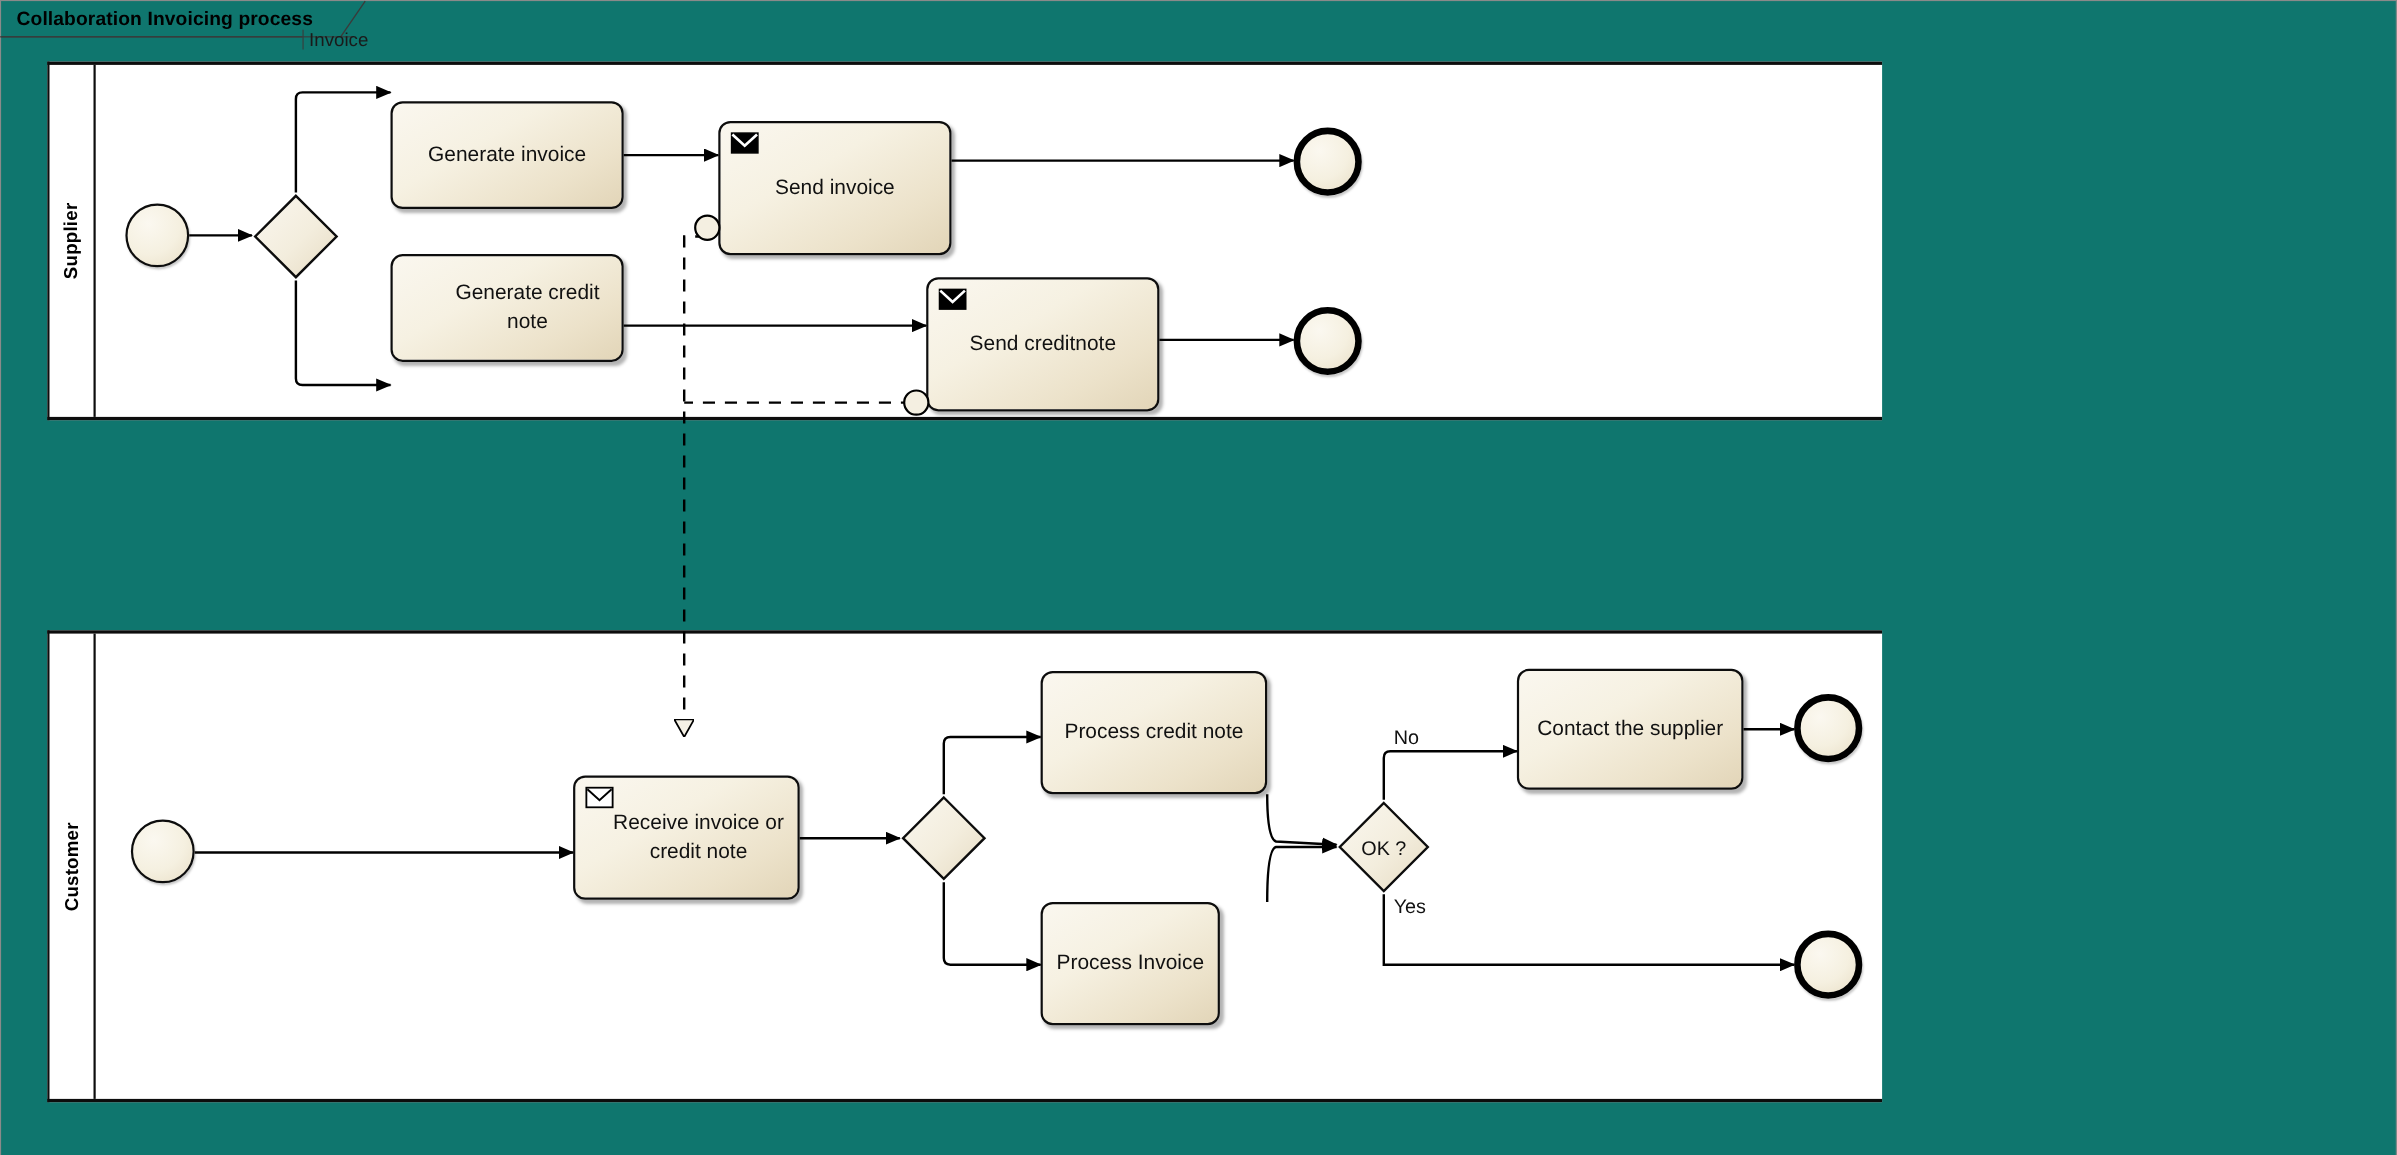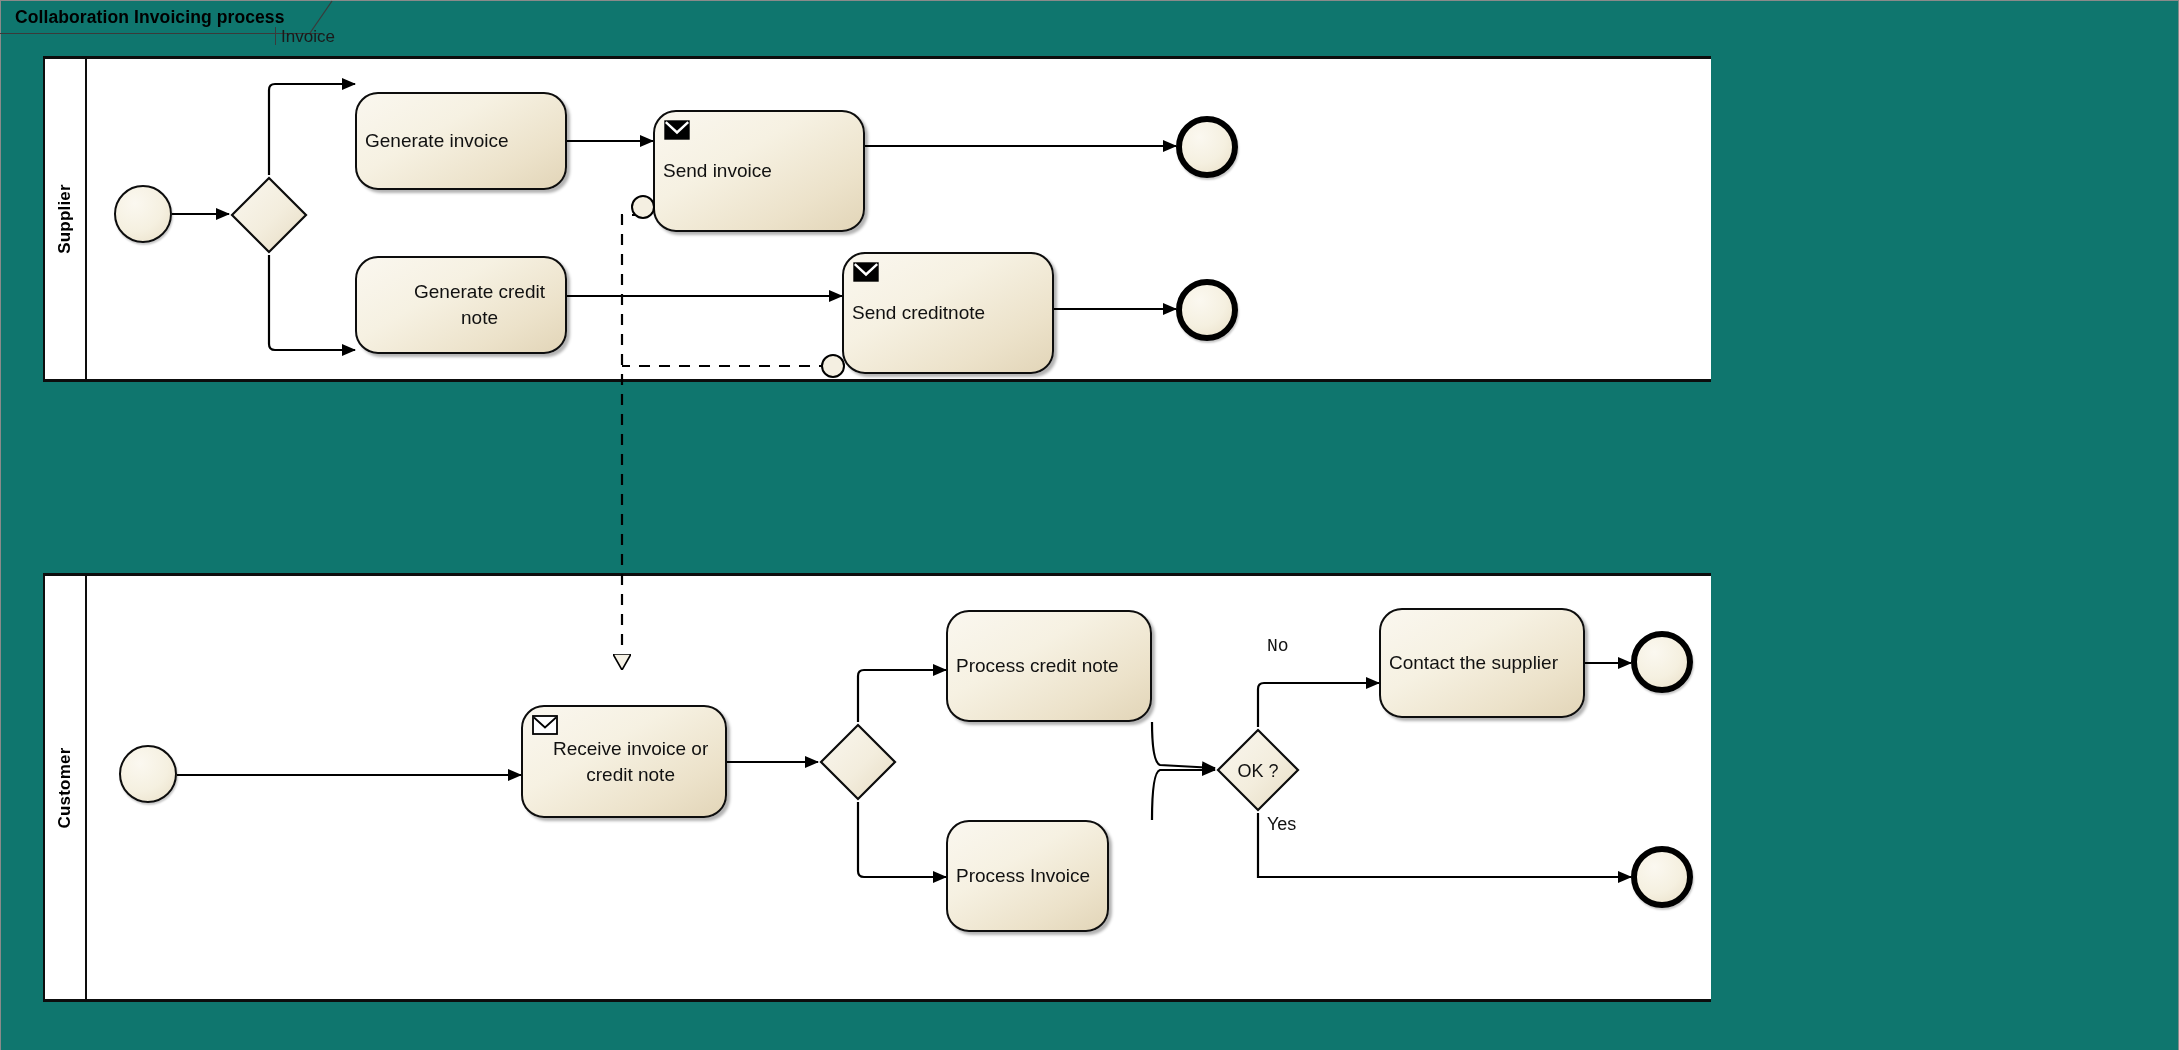--- a/index.html
+++ b/index.html
@@ -111,26 +111,26 @@
     font-weight: bold;
     color: #000;
     letter-spacing: 0.2px;
   }
 
   
   .task {
     position: absolute;
     box-sizing: border-box;
     border: 2px solid #0d0d0d;
-    border-radius: 23px;
+    border-radius: 11px;
     background: linear-gradient(150deg, #faf7ef 0%, #f6f1e2 38%, #ece2ca 75%, #e2d5b8 100%);
     box-shadow: 3px 3px 3px rgba(0,0,0,0.30);
     display: flex;
     align-items: center;
-    justify-content: flex-start;
+    justify-content: center;
   }
   .task-label {
     font-size: 19px;
     color: #111;
     text-align: center;
     line-height: 1.35;
     padding: 0 8px;
     white-space: pre-line;
   }
   .task-icon {
@@ -217,21 +217,21 @@
         <stop offset="100%" stop-color="#e6dbc2"></stop>
       </linearGradient>
     </defs>
     <polygon points="40,3 77,40 40,77 3,40" fill="url(#gwGrad1)" stroke="#0d0d0d" stroke-width="2.2"></polygon>
   </svg>
 
   <div class="task" style="left:355px; top:92px; width:212px; height:98px;">
     <span class="task-label">Generate invoice</span>
   </div>
 
-  <div class="task" style="left:355px; top:256px; width:212px; height:98px;padding-left:37px;">
+  <div class="task" style="left:355px; top:231px; width:212px; height:98px;padding-left:37px;">
     <span class="task-label">Generate credit note</span>
   </div>
 
   <div class="task" style="left:653px; top:88px; width:212px; height:122px;margin-top:22px;">
     <svg class="task-icon" viewBox="0 0 26 20">
       <rect x="1" y="1" width="24" height="18" fill="#000000" stroke="#000000" stroke-width="1.4"></rect>
       <polyline points="1.8,2.2 13,12.5 24.2,2.2" fill="none" stroke="#ffffff" stroke-width="2.4"></polyline>
     </svg>
     <span class="task-label">Send invoice</span>
   </div>
@@ -275,21 +275,21 @@
     <text x="43" y="50" text-anchor="middle" font-family="Liberation Sans, sans-serif" font-size="18" fill="#111">OK ?</text>
   </svg>
 
   <div class="task" style="left:1379px; top:608px; width:206px; height:110px;">
     <span class="task-label">Contact the supplier</span>
   </div>
 
   <div class="event end" style="left:1631px; top:631px; width:62px; height:62px;"></div>
   <div class="event end" style="left:1631px; top:846px; width:62px; height:62px;"></div>
 
-  <div class="flow-label" style="left:1267px; top:636px;font-family:Liberation Mono, monospace;">No</div>
+  <div class="flow-label" style="left:1267px; top:660px;">No</div>
   <div class="flow-label" style="left:1267px; top:814px;">Yes</div>
 
   <svg class="conn" viewBox="0 0 2179 1050">
     <defs>
       <marker id="arw" markerWidth="14" markerHeight="12" refX="13" refY="6" orient="auto" markerUnits="userSpaceOnUse">
         <polygon points="0,0 14,6 0,12" fill="#000000"></polygon>
       </marker>
       <marker id="arwOpen" markerWidth="16" markerHeight="18" refX="15" refY="9" orient="auto" markerUnits="userSpaceOnUse">
         <polygon points="0,0 16,9 0,18" fill="#f6f2e6" stroke="#000000" stroke-width="1.6"></polygon>
       </marker>

